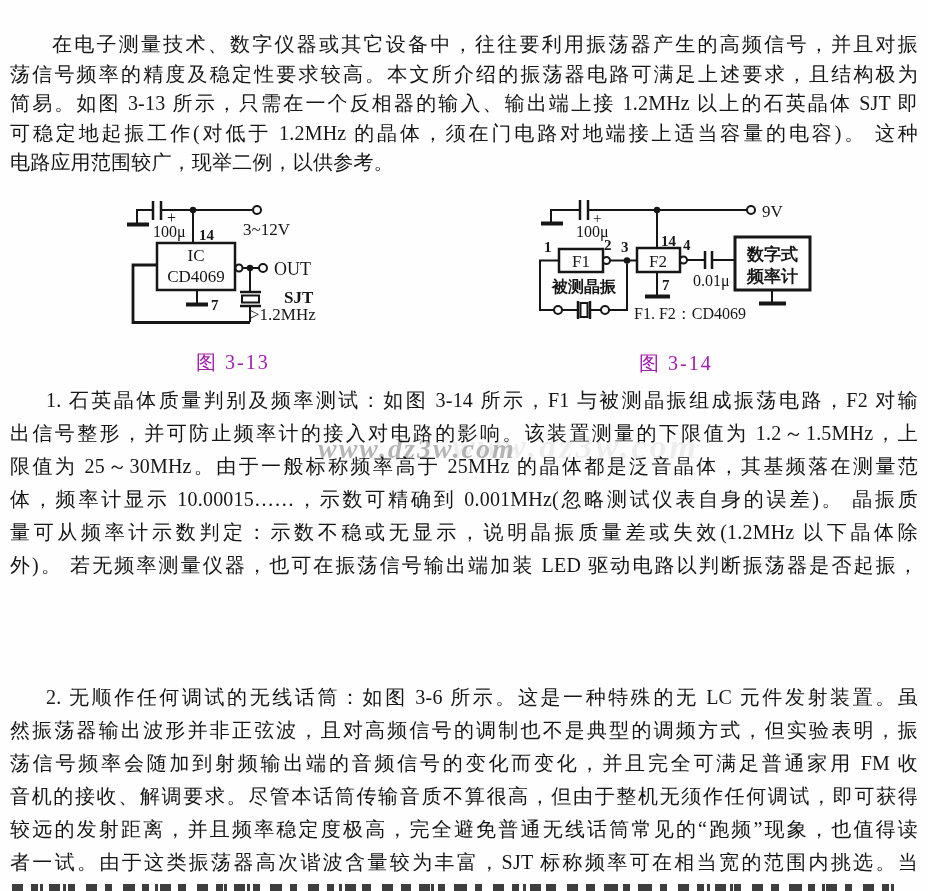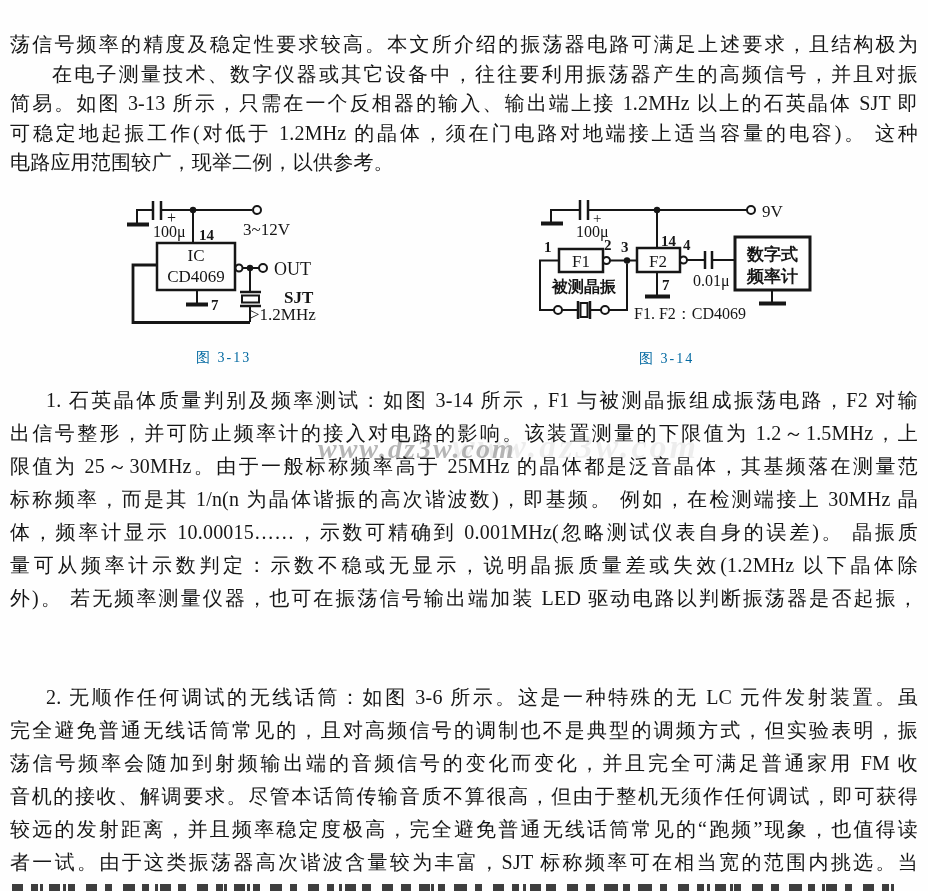--- a/index.html
+++ b/index.html
@@ -12,21 +12,21 @@
   .para .tline{
     display:block;font-size:20px;line-height:33px;
     text-align:justify;text-align-last:justify;white-space:normal;
     letter-spacing:0.2px;
   }
   .para1 .tline{line-height:29.5px;}
   .tline.lastline{text-align-last:left;}
   .tline.indent1{text-indent:42px;}
   .tline.indent2{text-indent:36px;}
   .figcap{
-    position:absolute;font-size:14px;color:#0369a1;letter-spacing:2px;
+    position:absolute;font-size:20px;color:#a21caf;letter-spacing:2px;
   }
   .figsvg{position:absolute;}
   .figsvg text{fill:#161616;font-family:"Liberation Serif","DejaVu Serif",serif;}
   .watermark{
     position:absolute;font-family:"Liberation Serif","DejaVu Serif",serif;
     font-style:italic;font-weight:bold;color:#8f8f8f;pointer-events:none;
   }
   .wm-main{left:318px;top:433px;font-size:28px;letter-spacing:2px;opacity:0.65;}
   .wm-ghost{left:452px;top:428px;font-size:34px;letter-spacing:3px;opacity:0.14;}
   .clipped-strip{
@@ -36,22 +36,22 @@
       repeating-linear-gradient(90deg,transparent 0 5px,#1d1d1d 5px 8px,transparent 8px 23px);
     opacity:0.85;
   }
 </style>
 </head>
 <body>
 
 <div class="page">
 
   <div class="para para1" style="top:30px;">
+    <span class="tline indent1">在电子测量技术、数字仪器或其它设备中，往往要利用振荡器产生的高频信号，并且对振</span>
     <span class="tline">荡信号频率的精度及稳定性要求较高。本文所介绍的振荡器电路可满足上述要求，且结构极为</span>
-    <span class="tline indent1">在电子测量技术、数字仪器或其它设备中，往往要利用振荡器产生的高频信号，并且对振</span>
     <span class="tline">简易。如图 3-13 所示，只需在一个反相器的输入、输出端上接 1.2MHz 以上的石英晶体 SJT 即</span>
     <span class="tline">可稳定地起振工作(对低于 1.2MHz 的晶体，须在门电路对地端接上适当容量的电容)。 这种</span>
     <span class="tline lastline">电路应用范围较广，现举二例，以供参考。</span>
   </div>
 
   <svg class="figsvg" style="left:100px;top:195px;" width="240" height="180" viewBox="0 0 240 180">
 
     <g>
       <path d="M52,15 H37 V28" stroke="#161616" stroke-width="2" fill="none"></path>
       <path d="M27,29.5 H49" stroke="#161616" stroke-width="4" fill="none"></path>
@@ -177,29 +177,28 @@
   </svg>
   <div class="figcap" style="left:639px;top:350px;">图 3-14</div>
 
   <div class="watermark wm-ghost">www.dz3w.com</div>
   <div class="watermark wm-main">www.dz3w.com</div>
 
   <div class="para para2" style="top:384px;">
     <span class="tline indent2">1. 石英晶体质量判别及频率测试：如图 3-14 所示，F1 与被测晶振组成振荡电路，F2 对输</span>
     <span class="tline">出信号整形，并可防止频率计的接入对电路的影响。该装置测量的下限值为 1.2～1.5MHz，上</span>
     <span class="tline">限值为 25～30MHz。由于一般标称频率高于 25MHz 的晶体都是泛音晶体，其基频落在测量范</span>
-    <span class="tline">标称频率，而是其 1/n(n 为晶体谐振的高次谐波数)，即基频。 例如，在检测端接上 30MHz 晶</span>
     <span class="tline">体，频率计显示 10.00015……，示数可精确到 0.001MHz(忽略测试仪表自身的误差)。 晶振质</span>
     <span class="tline">量可从频率计示数判定：示数不稳或无显示，说明晶振质量差或失效(1.2MHz 以下晶体除</span>
     <span class="tline">外)。 若无频率测量仪器，也可在振荡信号输出端加装 LED 驱动电路以判断振荡器是否起振，</span>
   </div>
 
   <div class="para para3" style="top:681px;">
     <span class="tline indent2">2. 无顺作任何调试的无线话筒：如图 3-6 所示。这是一种特殊的无 LC 元件发射装置。虽</span>
-    <span class="tline">完全避免普通无线话筒常见的，且对高频信号的调制也不是典型的调频方式，但实验表明，振</span>
+    <span class="tline">然振荡器输出波形并非正弦波，且对高频信号的调制也不是典型的调频方式，但实验表明，振</span>
     <span class="tline">荡信号频率会随加到射频输出端的音频信号的变化而变化，并且完全可满足普通家用 FM 收</span>
     <span class="tline">音机的接收、解调要求。尽管本话筒传输音质不算很高，但由于整机无须作任何调试，即可获得</span>
     <span class="tline">较远的发射距离，并且频率稳定度极高，完全避免普通无线话筒常见的“跑频”现象，也值得读</span>
     <span class="tline">者一试。由于这类振荡器高次谐波含量较为丰富，SJT 标称频率可在相当宽的范围内挑选。当</span>
   </div>
 
   <div class="clipped-strip"></div>
 
 </div>
 

